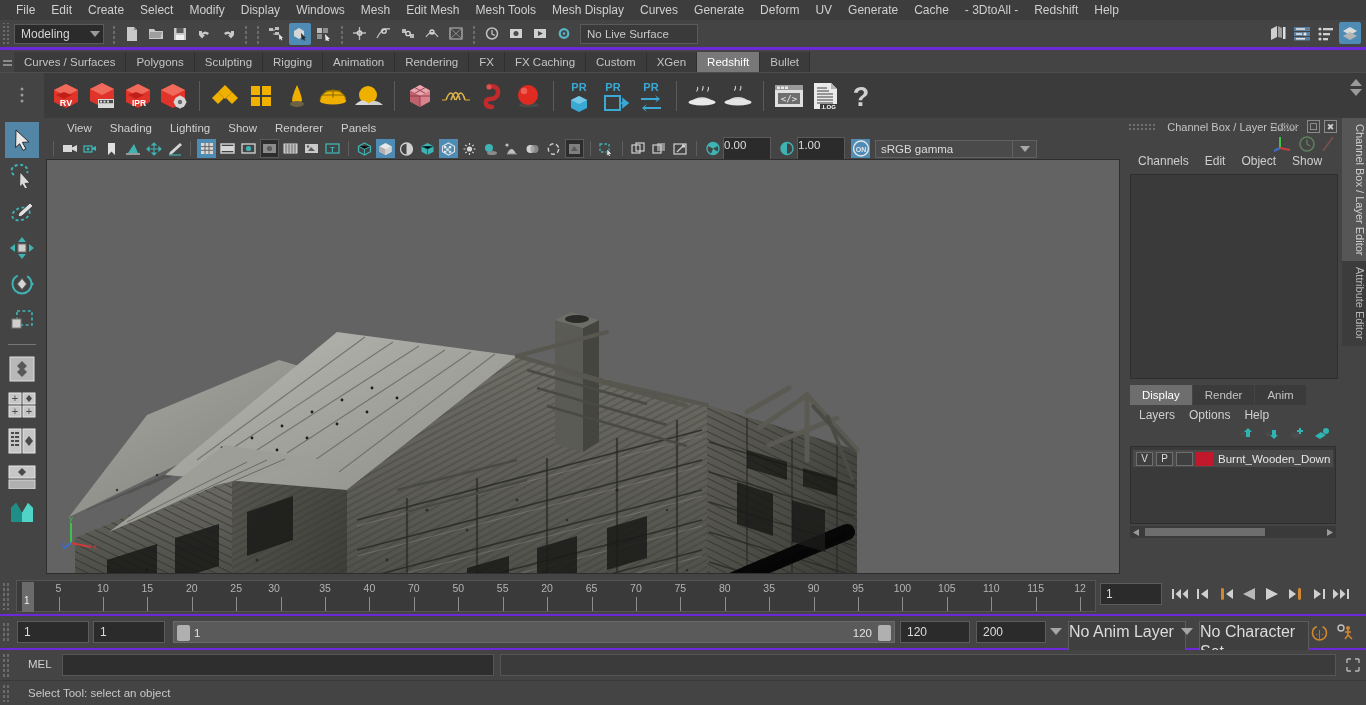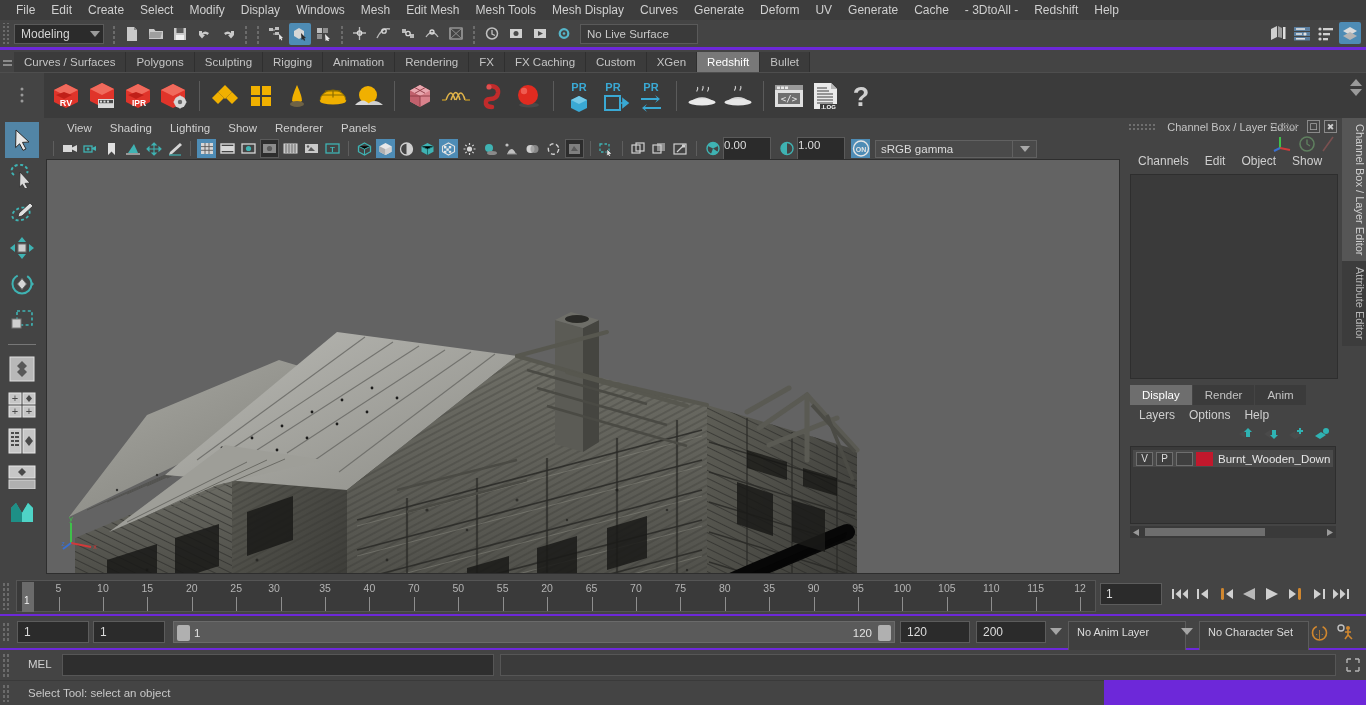--- a/index.html
+++ b/index.html
@@ -163,38 +163,38 @@
 
   
   .rangerow{ position:absolute; left:0; top:616px; width:1366px; height:32px; background:#444;}
   .rfield{ position:absolute; top:5px; height:22px; background:#2b2b2b; border:1px solid #5c5c5c;
      color:#dcdcdc; font-size:12px; padding-left:6px; line-height:20px;}
   .rangebar{ position:absolute; left:173px; top:5px; width:722px; height:22px;
      background:#5a5a5a; border:1px solid #6a6a6a; }
   .rangebar .handle{ position:absolute; top:3px; width:13px;height:16px;background:#b0b0b0;border-radius:2px;}
   .rangebar .lbl{ position:absolute; top:3px; font-size:11.5px; color:#e2e2e2; line-height:16px;}
   .dropcombo{ position:absolute; top:5px; height:40px; background:#3f3f3f; border:1px solid #5c5c5c;
-     color:#dcdcdc; font-size:11px; line-height:20px; padding-left:8px;}
+     color:#dcdcdc; font-size:16px; line-height:20px; }
   .dcarrow{ position:absolute; top:12px; width:0;height:0;
      border-left:6px solid transparent;border-right:6px solid transparent;border-top:7px solid #a5a5a5;}
 
   
   .melrow{ position:absolute; left:0; top:650px; width:1366px; height:30px; background:#444;}
   .mel-grip{ position:absolute;left:2px;top:3px;width:9px;height:24px;
      background-image:radial-gradient(#6b6b6b 40%, transparent 41%); background-size:4px 5px;}
   .mel-label{ position:absolute; left:28px; top:8px; font-size:11.5px; color:#cfcfcf;}
   .mel-input{ position:absolute; left:62px; top:4px; width:432px; height:22px;
      background:#2e2e2e; border:1px solid #565656;}
   .mel-out{ position:absolute; left:500px; top:4px; width:836px; height:22px;
      background:#3b3b3b; border:1px solid #565656;}
   .mel-exp{ position:absolute; right:4px; top:6px; width:18px; height:18px;
      display:flex;align-items:center;justify-content:center;}
 
   
-  .statusbar{ position:absolute; left:0; top:680px; width:1104px; height:25px; background:#444;
+  .statusbar{ position:absolute; left:0; top:680px; width:1366px; height:25px; background:#444;
      border-top:1px solid #3a3a3a;}
   .sb-grip{ position:absolute;left:2px;top:3px;width:9px;height:18px;
      background-image:radial-gradient(#6b6b6b 40%, transparent 41%); background-size:4px 5px;}
   .sb-text{ position:absolute; left:28px; top:6px; font-size:11.5px; color:#c8c8c8;}
 </style>
 </head>
 <body>
 
 <div class="app">
 

